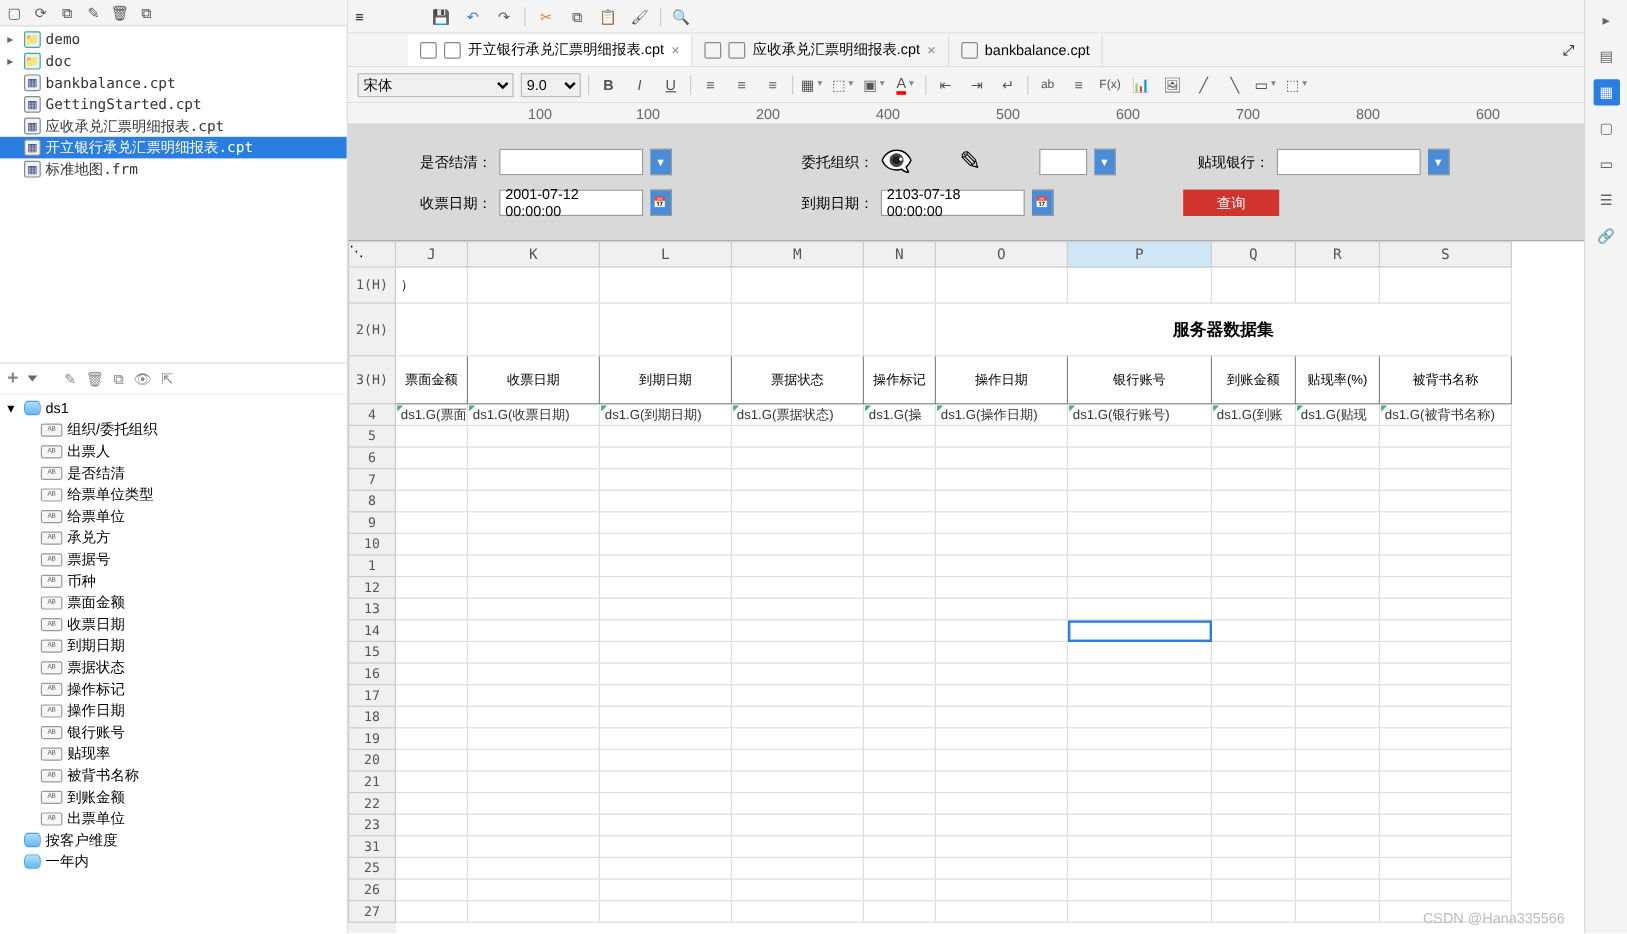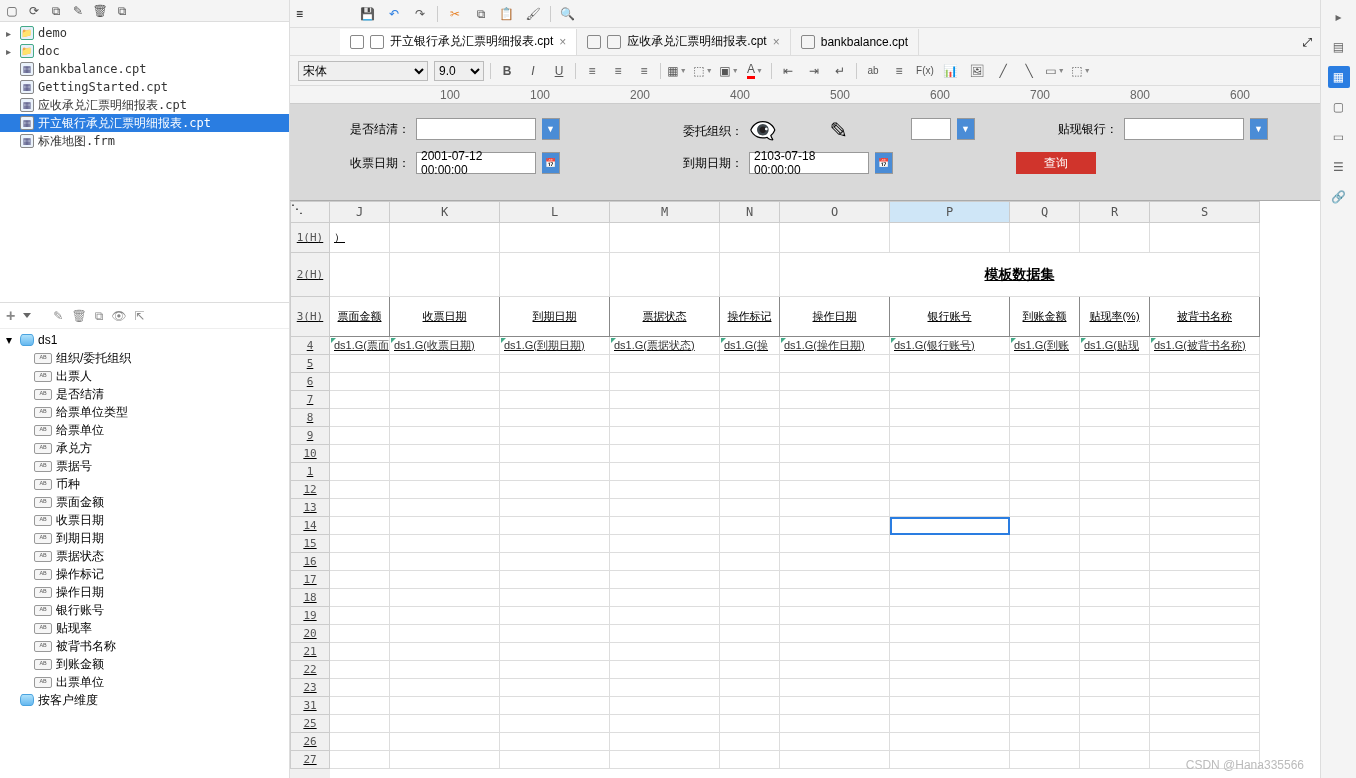--- a/index.html
+++ b/index.html
@@ -41,32 +41,32 @@
 .etab .x{color:#888;cursor:pointer;}
 .etab .ei{width:14px;height:14px;border:1px solid #888;border-radius:2px;}
 .format-toolbar{display:flex;align-items:center;height:30px;background:#f4f4f4;border-bottom:1px solid #ddd;padding:0 8px;gap:6px;}
 .format-toolbar select,.format-toolbar input{height:20px;font-size:12px;border:1px solid #bbb;}
 .format-toolbar .sep{width:1px;height:16px;background:#ccc;}
 .format-toolbar .fb{width:20px;height:20px;display:flex;align-items:center;justify-content:center;color:#555;cursor:pointer;border-radius:2px;}
 .format-toolbar .fb .dd{font-size:7px;margin-left:1px;color:#888;}
 .ruler{height:18px;background:#f4f4f4;border-bottom:1px solid #ccc;position:relative;font-size:10px;color:#666;padding-left:40px;}
 .ruler .tick{position:absolute;top:2px;}
 .param-panel{background:#d9d9d9;padding:14px 40px;border-bottom:1px solid #aaa;}
-.param-row{display:flex;align-items:flex-start;height:34px;gap:23px;}
+.param-row{display:flex;align-items:center;height:34px;gap:8px;}
 .param-cell{display:flex;align-items:center;gap:6px;}
 .param-lbl{text-align:right;width:80px;}
 .param-input{background:#fff;border:1px solid #999;height:22px;width:120px;padding:0 4px;display:flex;align-items:center;}
 .param-dd{width:18px;height:22px;background:#4a8cd6;display:flex;align-items:center;justify-content:center;color:#fff;font-size:9px;cursor:pointer;border:1px solid #999;border-left:none;}
 .param-btn{background:#d0342c;color:#fff;width:80px;height:22px;display:flex;align-items:center;justify-content:center;cursor:pointer;}
 .param-ico{font-size:22px;cursor:pointer;}
 .grid-corner{width:40px;height:22px;background:#f0f0f0;border:1px solid #ccc;}
 .grid-head{display:flex;background:#f0f0f0;}
 .grid-head .ch{height:22px;display:flex;align-items:center;justify-content:center;border:1px solid #ccc;border-left:none;font-family:monospace;color:#555;}
 .ch.sel{background:#cfe6f7;}
-.grid-body{display:flex;flex:1;overflow:hidden;text-decoration:underline;}
+.grid-body{display:flex;flex:1;overflow:hidden;}
 .row-heads{display:flex;flex-direction:column;background:#f0f0f0;}
 .row-heads .rh{width:40px;display:flex;align-items:center;justify-content:center;border:1px solid #ccc;border-top:none;font-family:monospace;color:#555;font-size:11px;}
 .cells{flex:1;position:relative;overflow:hidden;}
 .cell-row{display:flex;}
 .cell{border-right:1px solid #ddd;border-bottom:1px solid #ddd;display:flex;align-items:center;padding:0 4px;overflow:hidden;white-space:nowrap;font-size:11px;}
 .cell.hdr{background:#fff;font-weight:normal;justify-content:center;border-color:#888;}
 .cell.title{justify-content:center;font-size:14px;font-weight:bold;}
 .cell.formula{color:#333;font-size:11px;}
 .cell.sel{border:2px solid #2a7de1;}
 .right-bar{width:36px;background:#f4f4f4;border-left:1px solid #ddd;display:flex;flex-direction:column;align-items:center;padding-top:6px;gap:8px;}
@@ -214,20 +214,25 @@
               <span>到账金额</span>
             </div>
             <div class="ds-node" style="padding-left:34px">
               <span class="fld">ᴬᴮ</span>
               <span>出票单位</span>
             </div>
             <div class="ds-node">
               <span style="width:10px"></span>
               <span class="cyl"></span>
               <span>按客户维度</span>
+            </div>
+            <div class="ds-node">
+              <span style="width:10px"></span>
+              <span class="cyl"></span>
+              <span>一年内</span>
             </div>
           </div>
       </div>
     </div>
 
     <div class="center">
       <div class="editor-toolbar">
         <div class="logo">
             <div>≡</div>
           </div>
@@ -408,21 +413,21 @@
                 <div class="cell" style="width:70px;height:30px"></div>
                 <div class="cell" style="width:70px;height:30px"></div>
                 <div class="cell" style="width:110px;height:30px"></div>
               </div>
               <div class="cell-row" style="height:44px">
                 <div class="cell title" style="width:60px;height:44px"></div>
                 <div class="cell title" style="width:110px;height:44px"></div>
                 <div class="cell title" style="width:110px;height:44px"></div>
                 <div class="cell title" style="width:110px;height:44px"></div>
                 <div class="cell title" style="width:60px;height:44px"></div>
-                <div class="cell title" style="height:44px;width:480px">模板数据集</div>
+                <div class="cell title" style="height:44px;width:480px">服务器数据集</div>
               </div>
               <div class="cell-row" style="height:40px">
                 <div class="cell hdr" style="width:60px;height:40px">票面金额</div>
                 <div class="cell hdr" style="width:110px;height:40px">收票日期</div>
                 <div class="cell hdr" style="width:110px;height:40px">到期日期</div>
                 <div class="cell hdr" style="width:110px;height:40px">票据状态</div>
                 <div class="cell hdr" style="width:60px;height:40px">操作标记</div>
                 <div class="cell hdr" style="width:110px;height:40px">操作日期</div>
                 <div class="cell hdr" style="width:120px;height:40px">银行账号</div>
                 <div class="cell hdr" style="width:70px;height:40px">到账金额</div>

